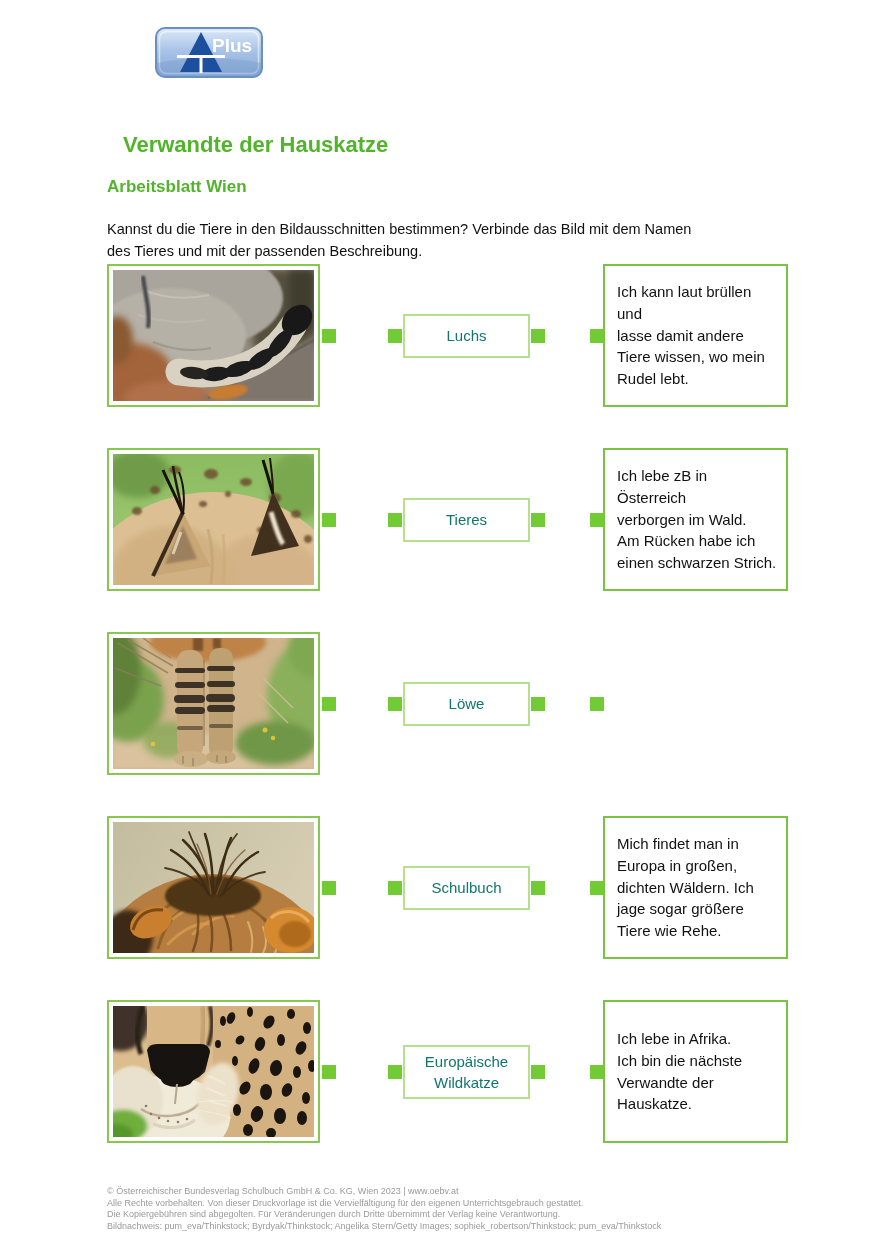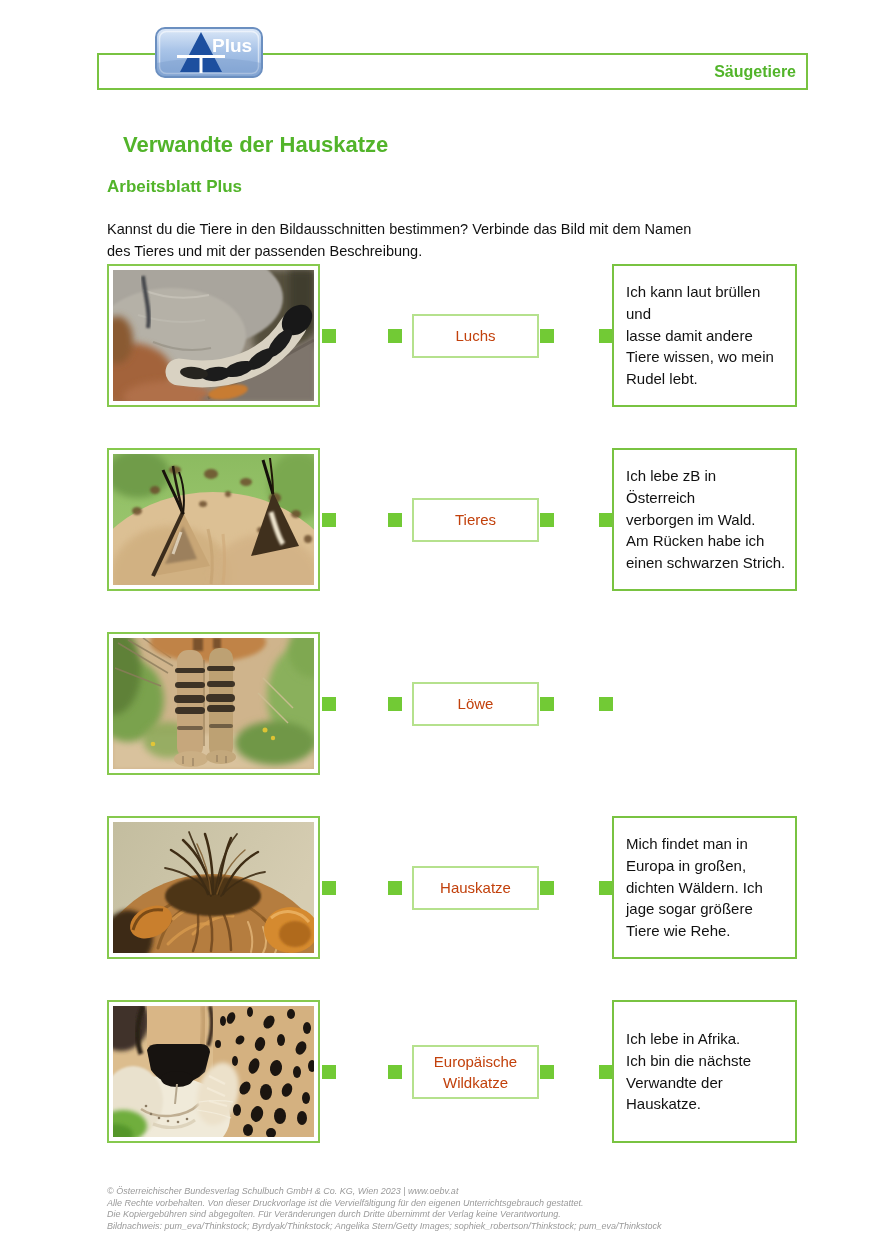--- a/index.html
+++ b/index.html
@@ -22,31 +22,31 @@
   
   .rows{position:absolute;left:107px;top:264px;}
   .match-row{display:flex;align-items:center;height:143px;margin-bottom:41px;}
   .figure{flex:none;width:201px;height:131px;padding:4px;border:2px solid #86c94e;background:#fff;}
   .figure svg{display:block;width:201px;height:131px;}
   .sq{flex:none;width:14px;height:14px;background:#72ca35;}
   .sq-a{margin-left:2px;}
   .sq-b{margin-left:52px;}
   .sq-c{margin-left:1px;}
   .sq-d{margin-left:45px;margin-right:-1px;}
-  .namebox{flex:none;box-sizing:border-box;margin-left:10px;width:127px;min-height:44px;
+  .namebox{flex:none;box-sizing:border-box;margin-left:1px;width:127px;min-height:44px;
            border:2px solid #b5e18d;background:#fff;display:flex;align-items:center;
            justify-content:center;text-align:center;font-size:15px;line-height:21px;
-           padding:4px 3px;color:#c2410c;}
+           padding:4px 3px;color:#0f766e;}
   .descbox{flex:none;box-sizing:border-box;width:185px;height:143px;border:2px solid #79c341;
            background:#fff;display:flex;align-items:center;padding:4px 6px 4px 12px;
            font-size:15px;line-height:21.8px;color:#111;white-space:pre-line;}
 
   
   .footer{position:absolute;left:107px;top:1186px;font-size:9px;line-height:11.6px;
-          color:#9a9a9a;white-space:pre-line;width:700px;font-style:italic;}
+          color:#9a9a9a;white-space:pre-line;width:700px;}
   .defs-holder{position:absolute;width:0;height:0;overflow:hidden;}
 </style>
 </head>
 <body>
 
 <div class="page">
 
   <svg class="defs-holder" aria-hidden="true">
     <defs>
       <filter id="b1" x="-30%" y="-30%" width="160%" height="160%">
@@ -67,37 +67,34 @@
         <stop offset="0" stop-color="#8cbb60"></stop>
           <stop offset="1" stop-color="#a3cc76"></stop>
       </linearGradient>
       <linearGradient id="gBeige" x1="0" y1="0" x2="1" y2="0.4">
         <stop offset="0" stop-color="#c3bd9f"></stop>
           <stop offset="1" stop-color="#d6cdb2"></stop>
       </linearGradient>
     </defs>
   </svg>
 
-  <div class="header-box">
-    <span class="badge">Säugetiere</span>
-  </div>
 
   <svg class="logo" viewBox="0 0 108 51">
     <rect x="1" y="1" width="106" height="49" rx="9" fill="url(#gLogo)" stroke="#6b8fc0" stroke-width="2"></rect>
     <rect x="4.5" y="4.5" width="99" height="42" rx="7" fill="none" stroke="#ffffff" stroke-opacity="0.55" stroke-width="1.5"></rect>
     <path d="M2,36 Q54,26 106,36 L106,42 Q106,49 97,49 L11,49 Q2,49 2,42 Z" fill="#7e9fce" opacity="0.45"></path>
     <polygon points="46,5 25,45 67,45" fill="#1d4f9f"></polygon>
     <line x1="22" y1="29.5" x2="70" y2="29.5" stroke="#ffffff" stroke-width="3"></line>
     <line x1="46" y1="29" x2="46" y2="46" stroke="#ffffff" stroke-width="3"></line>
     <text x="57" y="25" fill="#ffffff" font-size="19" font-weight="bold" font-family="Liberation Sans, sans-serif">Plus</text>
   </svg>
 
   <div class="content">
     <h1 class="page-title">Verwandte der Hauskatze</h1>
-    <h2 class="page-subtitle">Arbeitsblatt Plus</h2>
+    <h2 class="page-subtitle">Arbeitsblatt Wien</h2>
     <p class="instructions">Kannst du die Tiere in den Bildausschnitten bestimmen? Verbinde das Bild mit dem Namen
 des Tieres und mit der passenden Beschreibung.</p>
   </div>
 
   <div class="rows">
 
     <div class="match-row">
       <div class="figure">
         <svg viewBox="0 0 201 131" preserveAspectRatio="none">
           <rect width="201" height="131" fill="#938b7d"></rect>
@@ -282,21 +279,21 @@
           <ellipse cx="15" cy="116" rx="25" ry="28" fill="#3c2b14" filter="url(#b2)"></ellipse>
           <ellipse cx="38" cy="100" rx="22" ry="15" fill="#c97f2d" transform="rotate(-25 38 100)"></ellipse>
           <path d="M20,108 C24,94 34,86 50,88" stroke="#7a4a16" stroke-width="3" fill="none"></path>
           <ellipse cx="178" cy="108" rx="27" ry="23" fill="#d58a2f"></ellipse>
           <ellipse cx="182" cy="112" rx="16" ry="13" fill="#b06a1e" filter="url(#b1)"></ellipse>
           <path d="M158,96 C170,86 186,88 196,100" stroke="#e8ad5c" stroke-width="3" fill="none"></path>
         </svg>
       </div>
       <div class="sq sq-a"></div>
       <div class="sq sq-b"></div>
-      <div class="namebox">Hauskatze</div>
+      <div class="namebox">Schulbuch</div>
       <div class="sq sq-c"></div>
       <div class="sq sq-d"></div>
       <div class="descbox">Mich findet man in
 Europa in großen,
 dichten Wäldern. Ich
 jage sogar größere
 Tiere wie Rehe.</div>
     </div>
 
     <div class="match-row">

